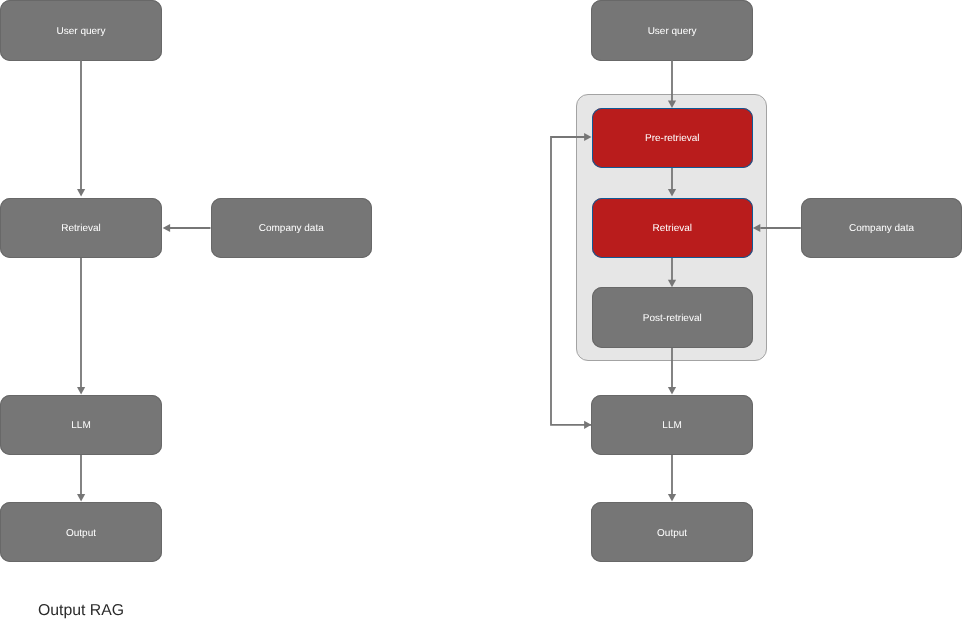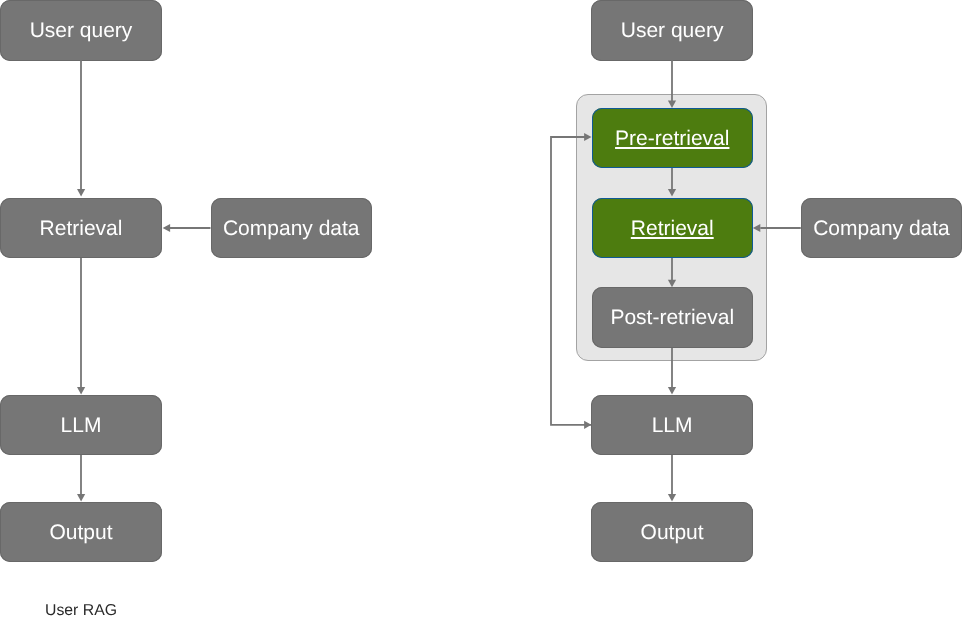--- a/index.html
+++ b/index.html
@@ -10,23 +10,23 @@
     font-family:"Liberation Sans",sans-serif;
     overflow:hidden;
     -webkit-font-smoothing:antialiased;
     text-rendering:geometricPrecision;
   }
   #stage{position:relative;width:963px;height:630px;}
   .node span{position:relative;top:1px;}
   .node span,.caption{transform:translateZ(0);}
   svg.layer{position:absolute;left:0;top:0;width:963px;height:630px;z-index:5;pointer-events:none;}
   .node{position:absolute;z-index:3;display:flex;align-items:center;justify-content:center;
-        border-radius:10px;color:#ffffff;font-size:21px;}
+        border-radius:10px;color:#ffffff;font-size:10px;}
   .node.gray{background:#767676;box-shadow:inset 0 0 0 1px #686868;}
-  .node.blue{background:#4d7c0f;box-shadow:inset 0 0 0 1px #0f5a96;text-decoration:underline;}
+  .node.blue{background:#b91c1c;box-shadow:inset 0 0 0 1px #0f5a96;}
   .panel{position:absolute;background:#e6e6e6;border:1px solid #a3a3a3;border-radius:12px;z-index:1;}
   .caption{position:absolute;color:#2a2a2a;font-size:15.8px;text-align:center;}
 </style>
 </head>
 <body>
 
 <div id="stage">
 
   <svg class="layer" viewBox="0 0 963 630">
     <g stroke="#767676" stroke-width="1.8" fill="none" shape-rendering="geometricPrecision">
@@ -93,15 +93,15 @@
   <div class="node gray" style="left:800.8px;top:197.6px;width:161.4px;height:60.1px;">
     <span>Company data</span>
   </div>
   <div class="node gray" style="left:591.2px;top:395.2px;width:161.8px;height:59.6px;">
     <span>LLM</span>
   </div>
   <div class="node gray" style="left:591.2px;top:502.4px;width:161.8px;height:60.1px;">
     <span>Output</span>
   </div>
 
-  <div class="caption" style="left:0px;top:602px;width:162px;">User RAG</div>
+  <div class="caption" style="left:0px;top:602px;width:162px;">Output RAG</div>
 
 </div>
 
 </body></html>

